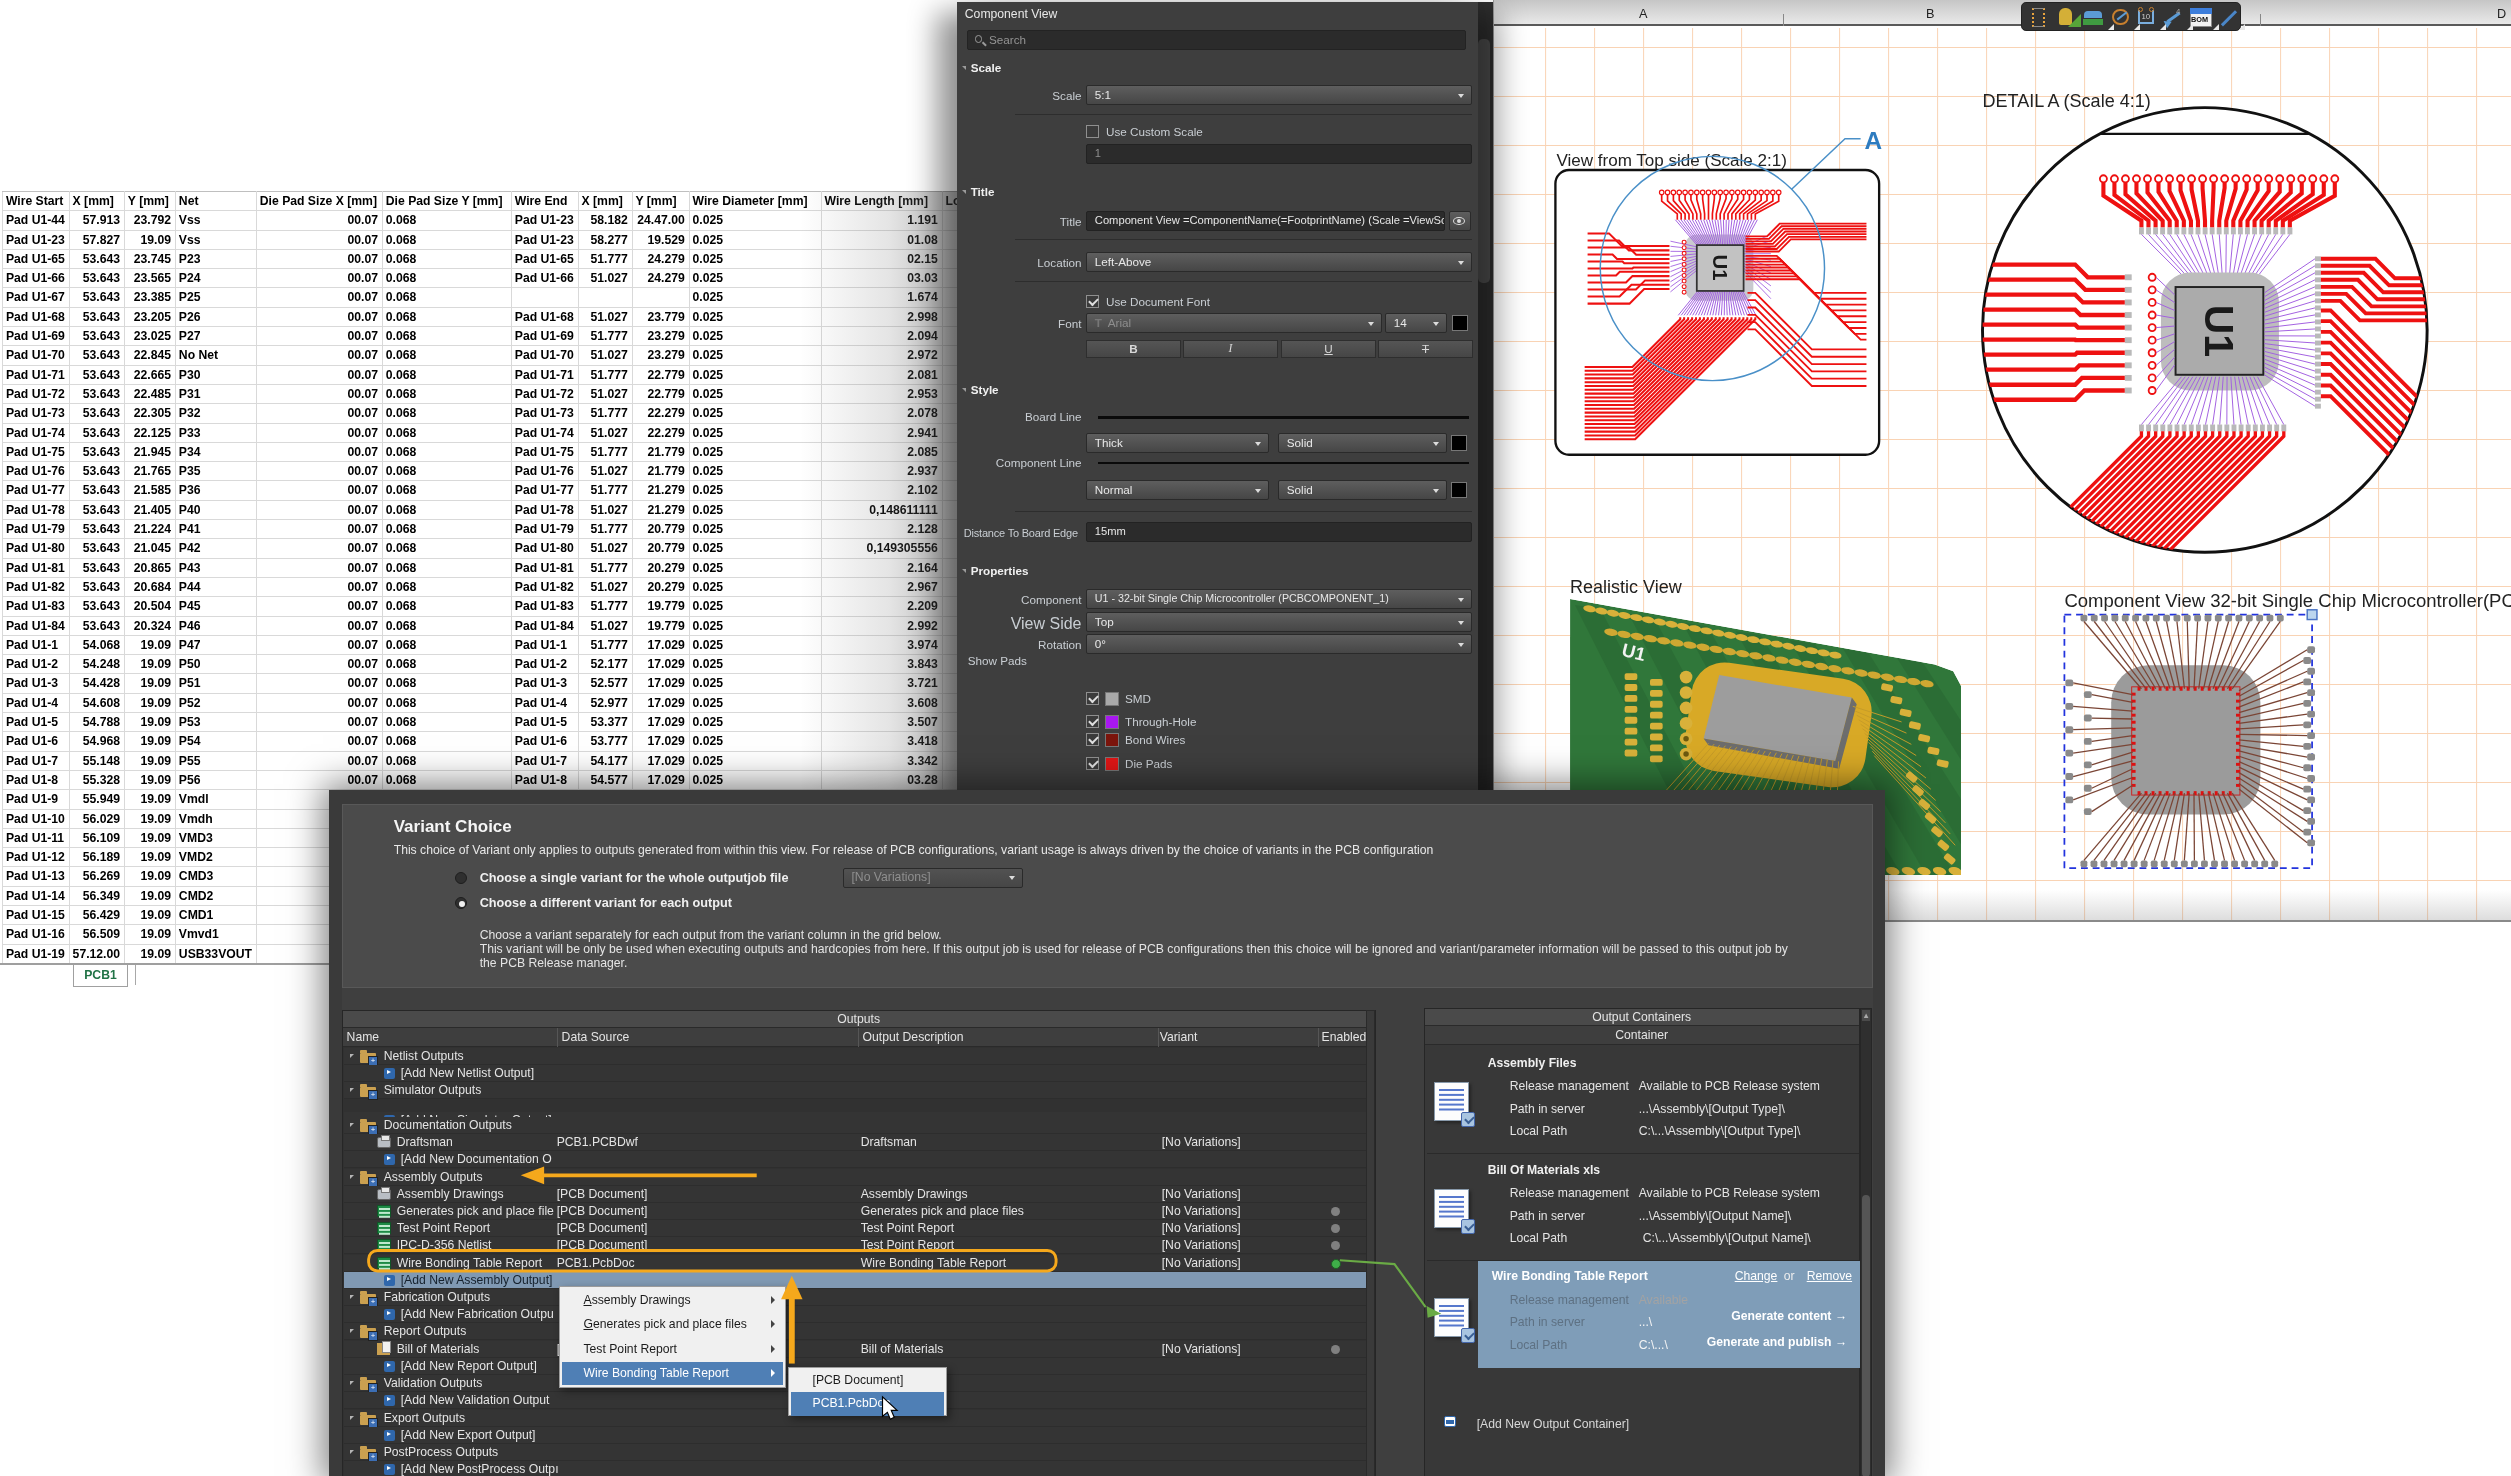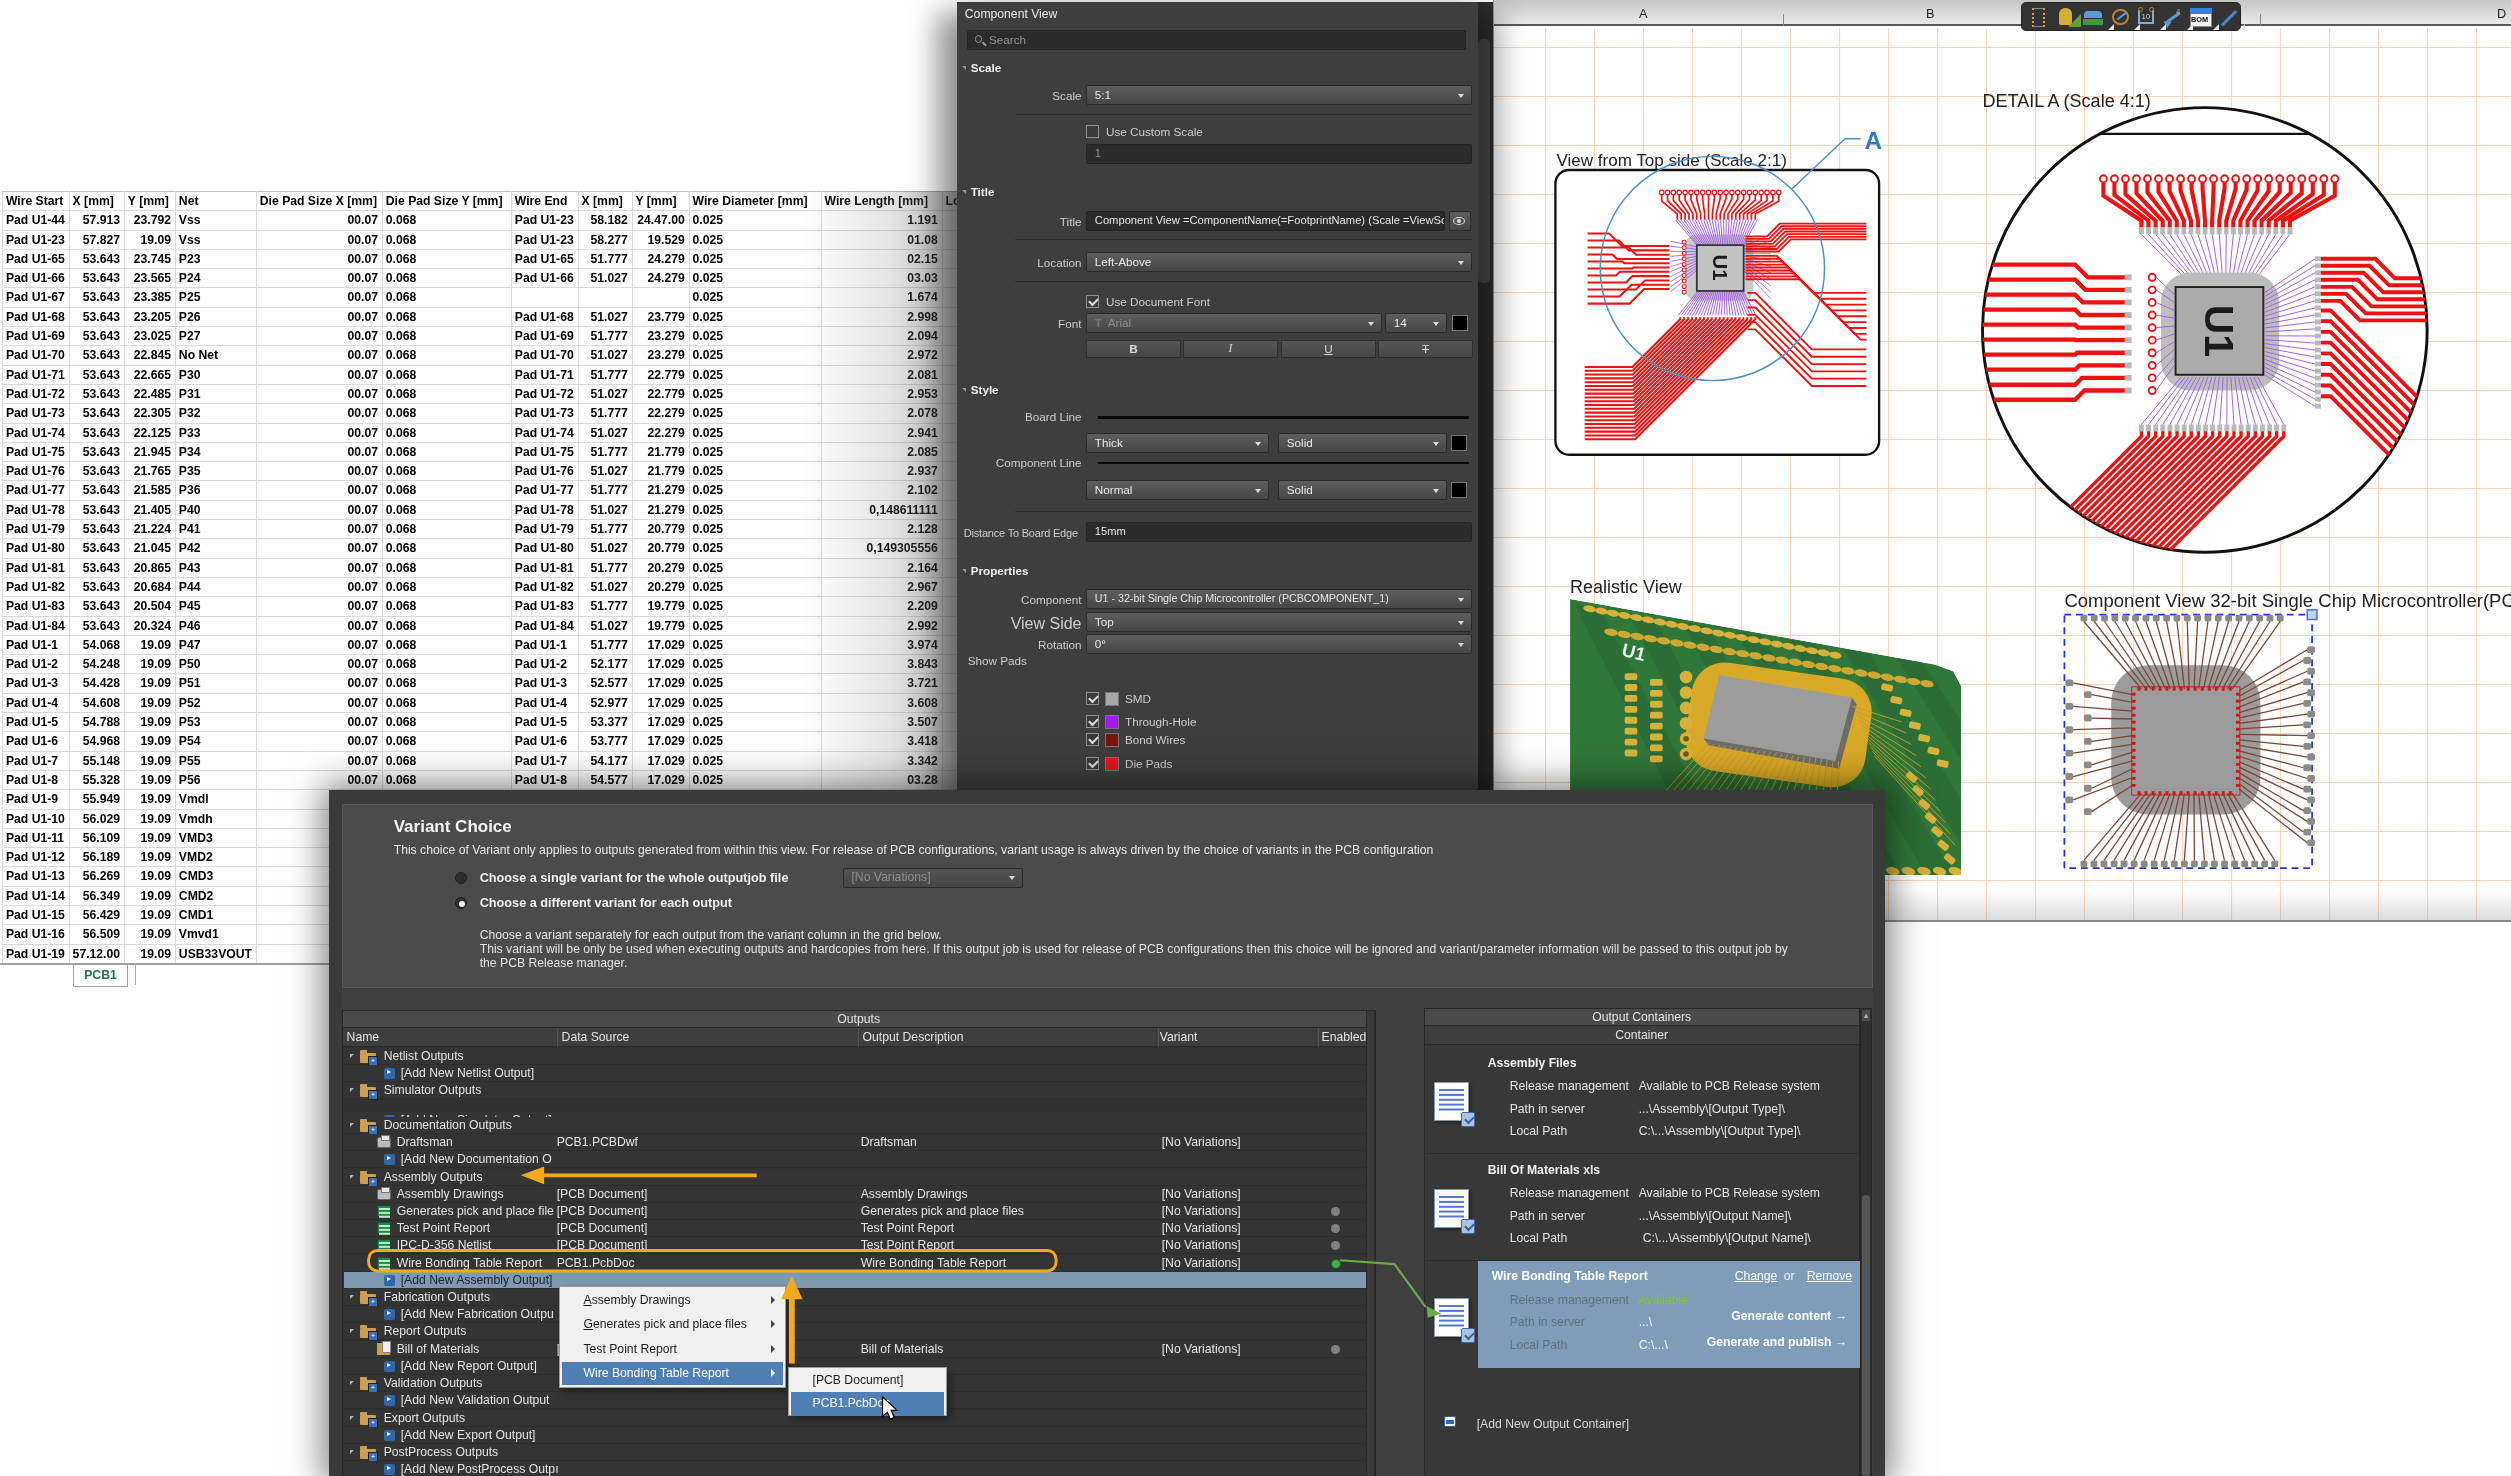--- a/index.html
+++ b/index.html
@@ -1792,21 +1792,21 @@
           <div class="abs" style="left:53px;top:252px;width:383px;height:107px;background:#7f9db8;"></div>
           <div class="abs" style="left:67px;top:260px;font-weight:700;color:#fff;">Wire Bonding Table Report</div>
           <div class="abs" style="left:310px;top:260px;color:#fff;text-decoration:underline;">Change</div>
           <div class="abs" style="left:359px;top:260px;color:#eee;">or</div>
           <div class="abs" style="left:382px;top:260px;color:#fff;text-decoration:underline;">Remove</div>
           <div class="docico" style="left:7.8px;top:289px;">
             <div class="pg"></div>
             <div class="chk"></div>
           </div>
           <div class="ct-lab" style="left:85px;top:284px;color:#5e7183;">Release management</div>
-          <div class="ct-val" style="left:214px;top:284px;color:#84cc16;">Available</div>
+          <div class="ct-val" style="left:214px;top:284px;color:#a3a3a3;">Available</div>
           <div class="ct-lab" style="left:85px;top:306px;color:#5e7183;">Path in server</div>
           <div class="ct-val" style="left:214px;top:306px;color:#f4f4f4;">...\</div>
           <div class="ct-lab" style="left:85px;top:329px;color:#5e7183;">Local Path</div>
           <div class="ct-val" style="left:214px;top:329px;color:#f4f4f4;">C:\...\</div>
           <div class="abs" style="right:11.7px;top:300px;color:#fff;font-weight:700;">Generate content →</div>
           <div class="abs" style="right:11.7px;top:326px;color:#fff;font-weight:700;">Generate and publish →</div>
           <div class="addico" style="left:19.5px;top:407px;background:#fff;border:1px solid #2f67ac;"></div>
           <div class="abs" style="left:21.5px;top:411px;width:7.8px;height:3.9px;background:#2f67ac;"></div>
           <div class="abs" style="left:52px;top:408px;color:#d8d8d8;">[Add New Output Container]</div>
         </div>

